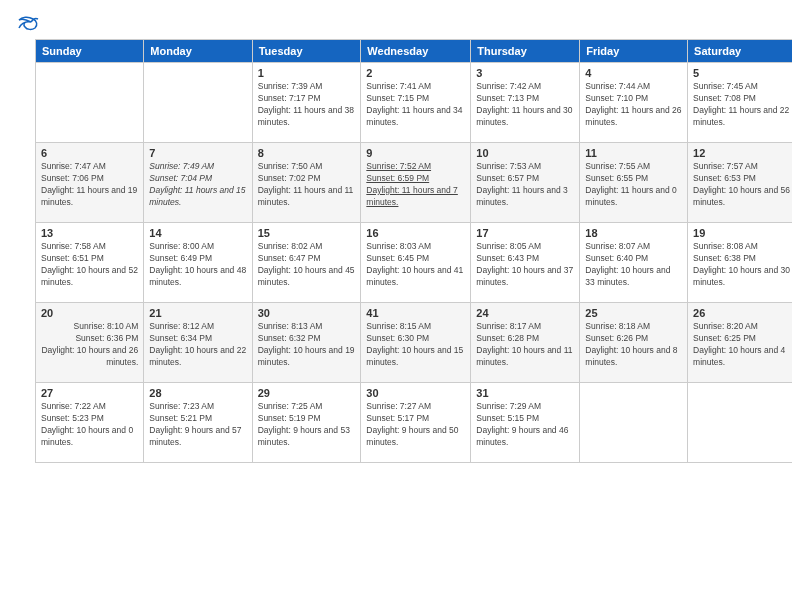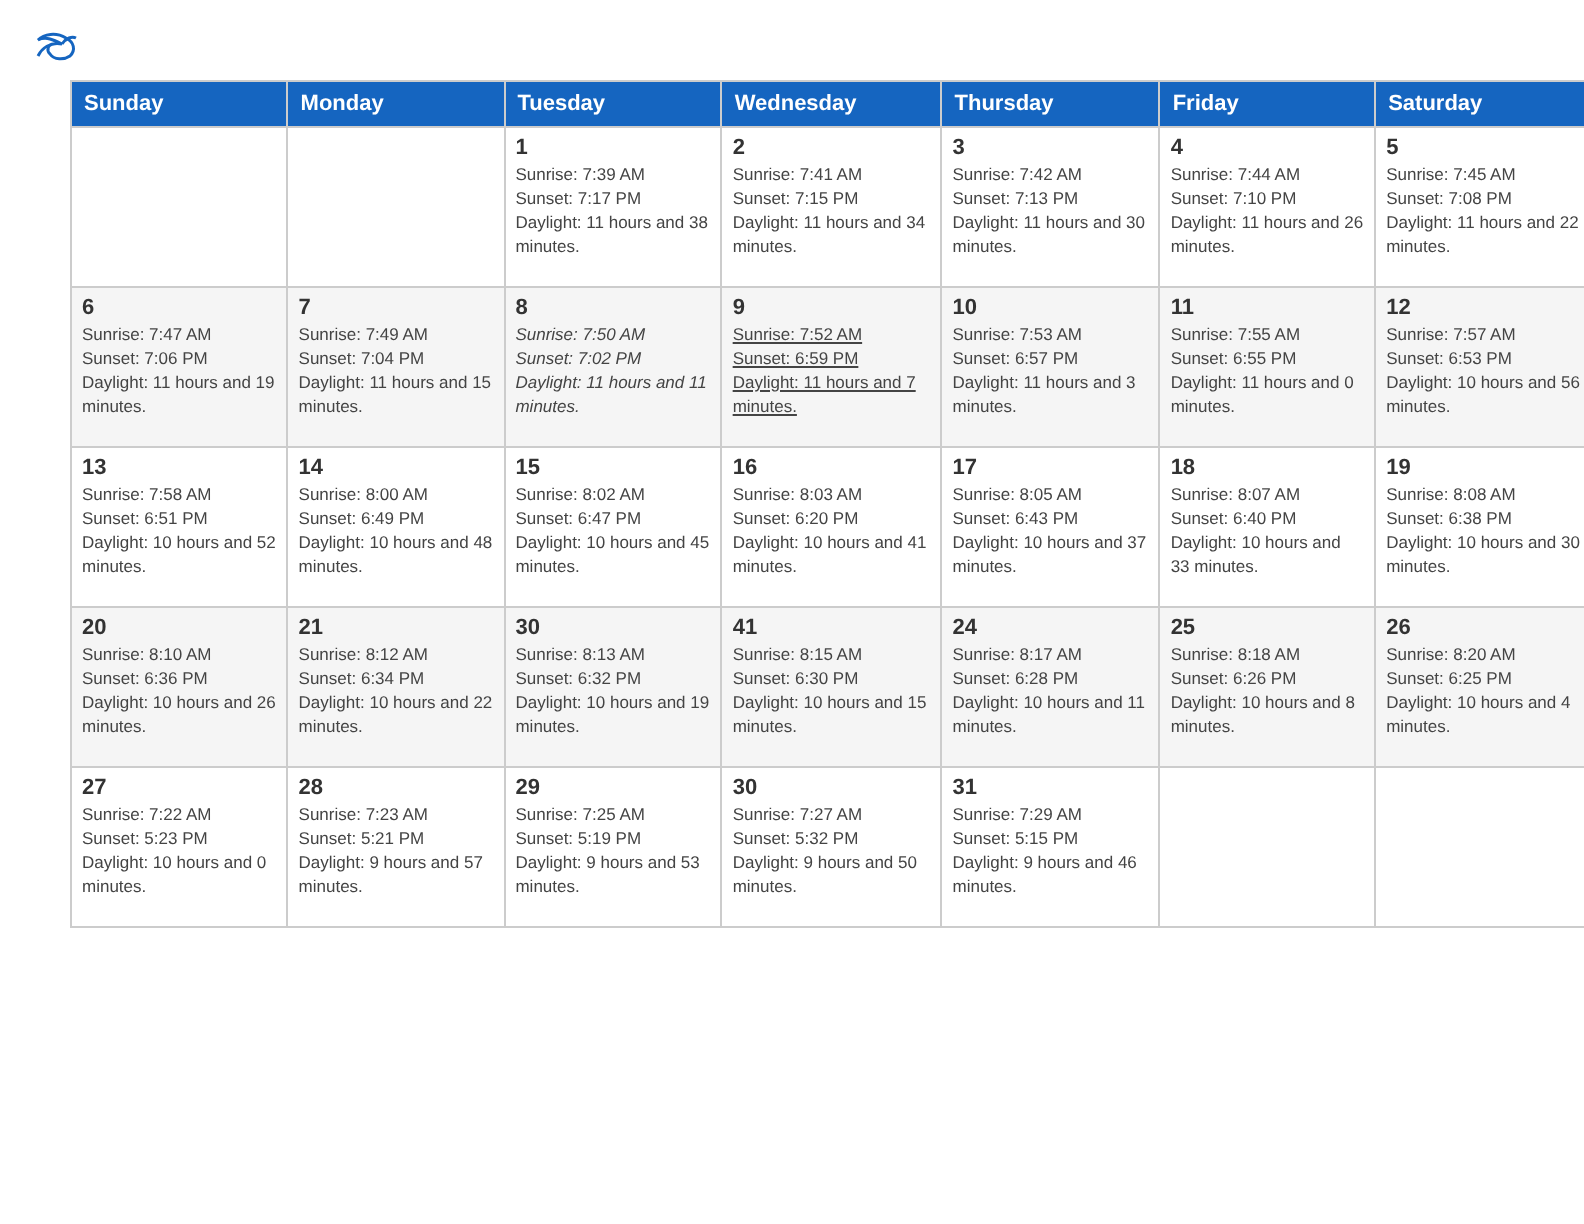--- a/index.html
+++ b/index.html
@@ -169,27 +169,27 @@
         </tr>
         <tr>
           <td>
             <span class="day-number">6</span>
             <div class="day-detail" style="white-space: pre-line;">Sunrise: 7:47 AM
 Sunset: 7:06 PM
 Daylight: 11 hours and 19 minutes.</div>
           </td>
           <td>
             <span class="day-number">7</span>
-            <div class="day-detail" style="white-space: pre-line;">Sunrise: 7:49 AM
+            <div class="day-detail" style="white-space: pre-line; font-style: italic;">Sunrise: 7:49 AM
 Sunset: 7:04 PM
 Daylight: 11 hours and 15 minutes.</div>
           </td>
           <td>
             <span class="day-number">8</span>
-            <div class="day-detail" style="white-space: pre-line; font-style: italic;">Sunrise: 7:50 AM
+            <div class="day-detail" style="white-space: pre-line;">Sunrise: 7:50 AM
 Sunset: 7:02 PM
 Daylight: 11 hours and 11 minutes.</div>
           </td>
           <td>
             <span class="day-number">9</span>
             <div class="day-detail" style="white-space: pre-line; text-decoration: underline;">Sunrise: 7:52 AM
 Sunset: 6:59 PM
 Daylight: 11 hours and 7 minutes.</div>
           </td>
           <td>
@@ -226,21 +226,21 @@
           </td>
           <td>
             <span class="day-number">15</span>
             <div class="day-detail" style="white-space: pre-line;">Sunrise: 8:02 AM
 Sunset: 6:47 PM
 Daylight: 10 hours and 45 minutes.</div>
           </td>
           <td>
             <span class="day-number">16</span>
             <div class="day-detail" style="white-space: pre-line;">Sunrise: 8:03 AM
-Sunset: 6:20 PM
+Sunset: 6:45 PM
 Daylight: 10 hours and 41 minutes.</div>
           </td>
           <td>
             <span class="day-number">17</span>
             <div class="day-detail" style="white-space: pre-line;">Sunrise: 8:05 AM
 Sunset: 6:43 PM
 Daylight: 10 hours and 37 minutes.</div>
           </td>
           <td>
             <span class="day-number">18</span>
@@ -251,21 +251,21 @@
           <td>
             <span class="day-number">19</span>
             <div class="day-detail" style="white-space: pre-line;">Sunrise: 8:08 AM
 Sunset: 6:38 PM
 Daylight: 10 hours and 30 minutes.</div>
           </td>
         </tr>
         <tr>
           <td>
             <span class="day-number">20</span>
-            <div class="day-detail" style="white-space: pre-line;">Sunrise: 8:10 AM
+            <div class="day-detail" style="white-space: pre-line; text-align: right;">Sunrise: 8:10 AM
 Sunset: 6:36 PM
 Daylight: 10 hours and 26 minutes.</div>
           </td>
           <td>
             <span class="day-number">21</span>
             <div class="day-detail" style="white-space: pre-line;">Sunrise: 8:12 AM
 Sunset: 6:34 PM
 Daylight: 10 hours and 22 minutes.</div>
           </td>
           <td>
@@ -314,21 +314,21 @@
           </td>
           <td>
             <span class="day-number">29</span>
             <div class="day-detail" style="white-space: pre-line;">Sunrise: 7:25 AM
 Sunset: 5:19 PM
 Daylight: 9 hours and 53 minutes.</div>
           </td>
           <td>
             <span class="day-number">30</span>
             <div class="day-detail" style="white-space: pre-line;">Sunrise: 7:27 AM
-Sunset: 5:32 PM
+Sunset: 5:17 PM
 Daylight: 9 hours and 50 minutes.</div>
           </td>
           <td>
             <span class="day-number">31</span>
             <div class="day-detail" style="white-space: pre-line;">Sunrise: 7:29 AM
 Sunset: 5:15 PM
 Daylight: 9 hours and 46 minutes.</div>
           </td>
           <td class="empty-cell"></td>
           <td class="empty-cell"></td>

